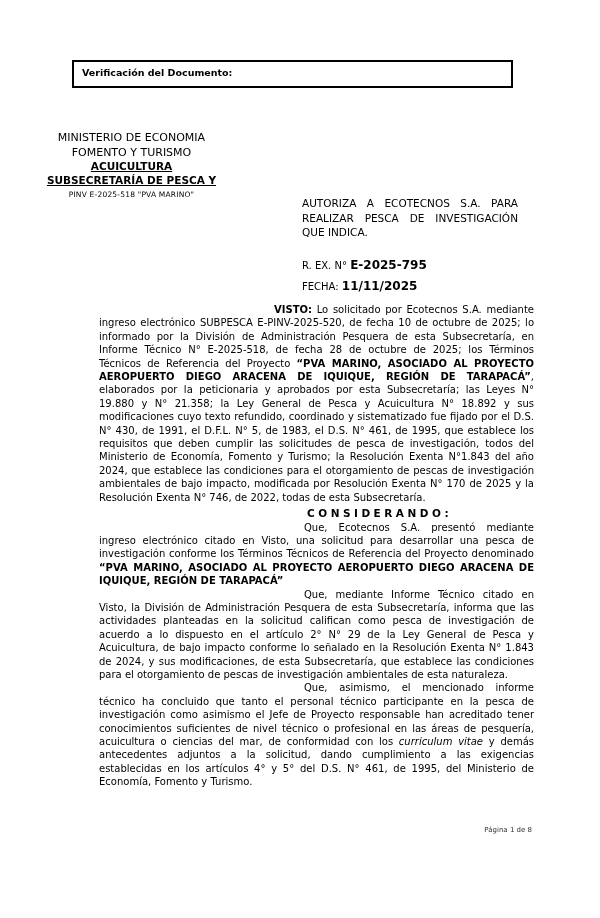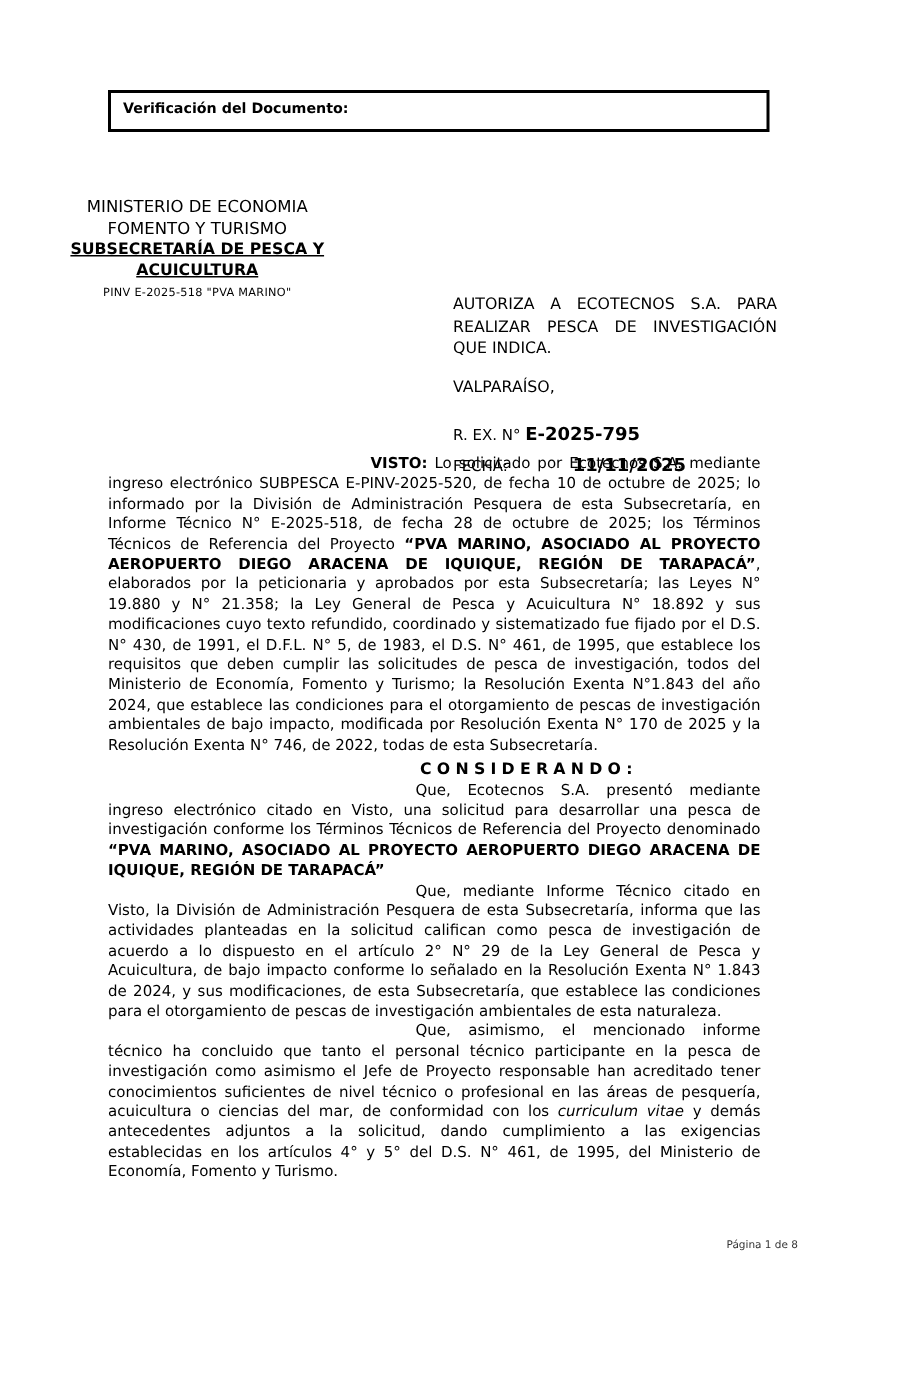--- a/index.html
+++ b/index.html
@@ -62,26 +62,26 @@
   }
   .subject {
     font-size: 10.5px;
     line-height: 14.5px;
     text-align: justify;
   }
   .city { margin-top: 12px; font-size: 10.5px; }
   .res-line { margin-top: 18px; font-size: 10px; }
   .res-line .bold-val { font-size: 12px; font-weight: bold; }
   .fecha-line { margin-top: 7px; font-size: 10px; }
-  .fecha-line .bold-val { font-size: 12px; font-weight: bold; margin-left: 40px; }
+  .fecha-line .bold-val { font-size: 12px; font-weight: bold; }
 
   
   .body-text {
     position: absolute;
-    left: 72px;
+    left: 99px;
     top: 303px;
     width: 435px;
     font-size: 10px;
     line-height: 13.4px;
     text-align: justify;
     hyphens: none;
   }
   .body-text p { margin: 0; }
   .p-visto { text-indent: 175px; }
   .h-considerando {
@@ -111,28 +111,27 @@
 
 <div class="page">
 
   <div class="verify-box">
     <div class="verify-title">Verificación del Documento:</div>
   </div>
 
   <div class="letterhead">
     <div class="lh-line">MINISTERIO DE ECONOMIA</div>
     <div class="lh-line">FOMENTO Y TURISMO</div>
+    <div class="lh-bold">ACUICULTURA</div>
     <div class="lh-bold">SUBSECRETARÍA DE PESCA Y</div>
-    <div class="lh-bold">ACUICULTURA</div>
     <div class="lh-ref">PINV E-2025-518 "PVA MARINO"</div>
   </div>
 
   <div class="subject-block">
     <div class="subject">AUTORIZA A ECOTECNOS S.A. PARA REALIZAR PESCA DE INVESTIGACIÓN QUE INDICA.</div>
-    <div class="city">VALPARAÍSO,</div>
     <div class="res-line"><span>R. EX. N° </span><span class="bold-val">E-2025-795</span></div>
     <div class="fecha-line"><span>FECHA: </span><span class="bold-val">11/11/2025</span></div>
   </div>
 
   <div class="body-text">
 
     <p class="p-visto"><span class="b">VISTO:</span><span> Lo solicitado por Ecotecnos S.A. mediante ingreso electrónico SUBPESCA E-PINV-2025-520, de fecha 10 de octubre de 2025; lo informado por la División de Administración Pesquera de esta Subsecretaría, en Informe Técnico N° E-2025-518, de fecha 28 de octubre de 2025; los Términos Técnicos de Referencia del Proyecto </span><span class="b">“PVA MARINO, ASOCIADO AL PROYECTO AEROPUERTO DIEGO ARACENA DE IQUIQUE, REGIÓN DE TARAPACÁ”</span><span>, elaborados por la peticionaria y aprobados por esta Subsecretaría; las Leyes N° 19.880 y N° 21.358; la Ley General de Pesca y Acuicultura N° 18.892 y sus modificaciones cuyo texto refundido, coordinado y sistematizado fue fijado por el D.S. N° 430, de 1991, el D.F.L. N° 5, de 1983, el D.S. N° 461, de 1995, que establece los requisitos que deben cumplir las solicitudes de pesca de investigación, todos del Ministerio de Economía, Fomento y Turismo; la Resolución Exenta N°1.843 del año 2024, que establece las condiciones para el otorgamiento de pescas de investigación ambientales de bajo impacto, modificada por Resolución Exenta N° 170 de 2025 y la Resolución Exenta N° 746, de 2022, todas de esta Subsecretaría.</span></p>
 
     <div class="h-considerando">CONSIDERANDO:</div>
 

